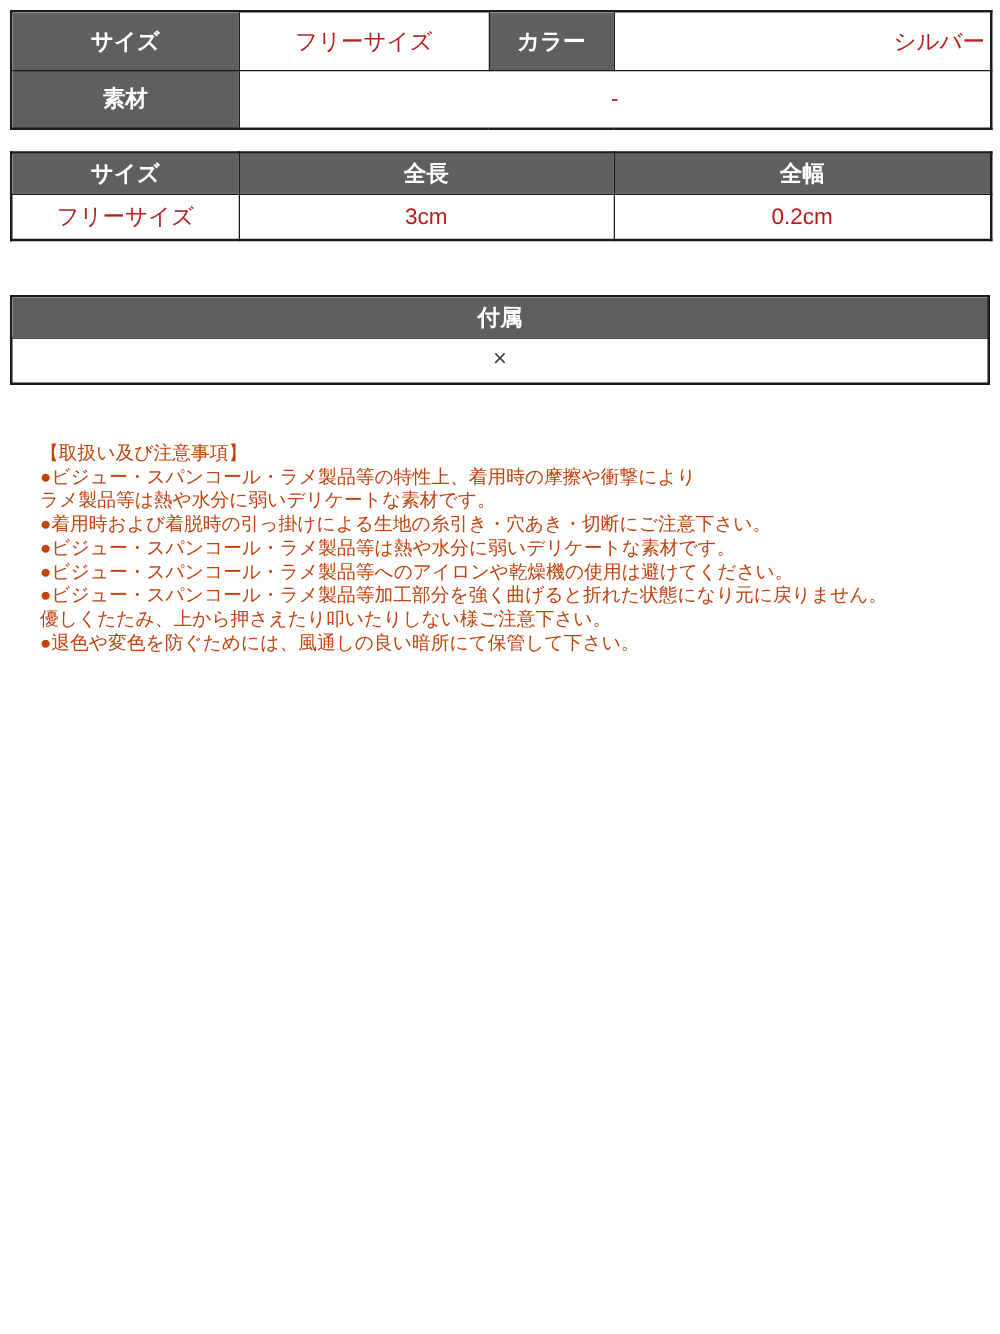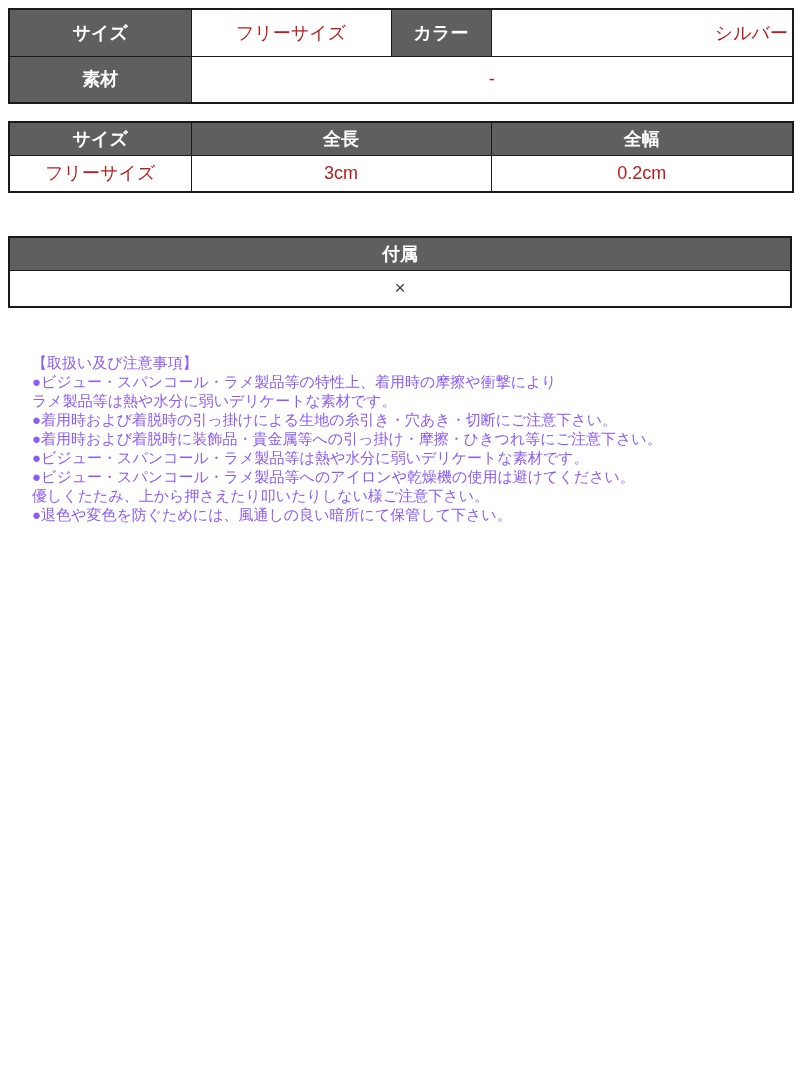--- a/index.html
+++ b/index.html
@@ -58,21 +58,21 @@
   table.measure .col-b { width: 300px; margin-left: 10px; }
   table.measure .col-c { width: 302px; }
   
   table.acc { margin-top: 43px; }
   table.acc td.hcell { height: 33px; }
   table.acc td.dcell { height: 37px; color: #444444; font-size: 19px; }
   
   .notes {
     margin-top: 45px;
     padding-left: 24px;
-    color: #8b5cf6;
+    color: #c2410c;
     font-size: 15px;
     line-height: 19px;
   }
   .note-line {
     white-space: nowrap;
   }
 </style>
 </head>
 <body>
 
@@ -117,20 +117,20 @@
       <td class="dcell">×</td>
     </tr>
   </tbody>
     </table>
 
   <div class="notes">
     <div class="note-line">【取扱い及び注意事項】</div>
     <div class="note-line">●ビジュー・スパンコール・ラメ製品等の特性上、着用時の摩擦や衝撃により</div>
     <div class="note-line">ラメ製品等は熱や水分に弱いデリケートな素材です。</div>
     <div class="note-line">●着用時および着脱時の引っ掛けによる生地の糸引き・穴あき・切断にご注意下さい。</div>
-    <div class="note-line">●着用時および着脱時に装飾品・貴金属等への引っ掛け・摩擦・ひきつれ等にご注意下さい。</div>
     <div class="note-line">●ビジュー・スパンコール・ラメ製品等は熱や水分に弱いデリケートな素材です。</div>
     <div class="note-line">●ビジュー・スパンコール・ラメ製品等へのアイロンや乾燥機の使用は避けてください。</div>
+    <div class="note-line">●ビジュー・スパンコール・ラメ製品等加工部分を強く曲げると折れた状態になり元に戻りません。</div>
     <div class="note-line">優しくたたみ、上から押さえたり叩いたりしない様ご注意下さい。</div>
     <div class="note-line">●退色や変色を防ぐためには、風通しの良い暗所にて保管して下さい。</div>
   </div>
 
 </div>
 
 </body></html>

